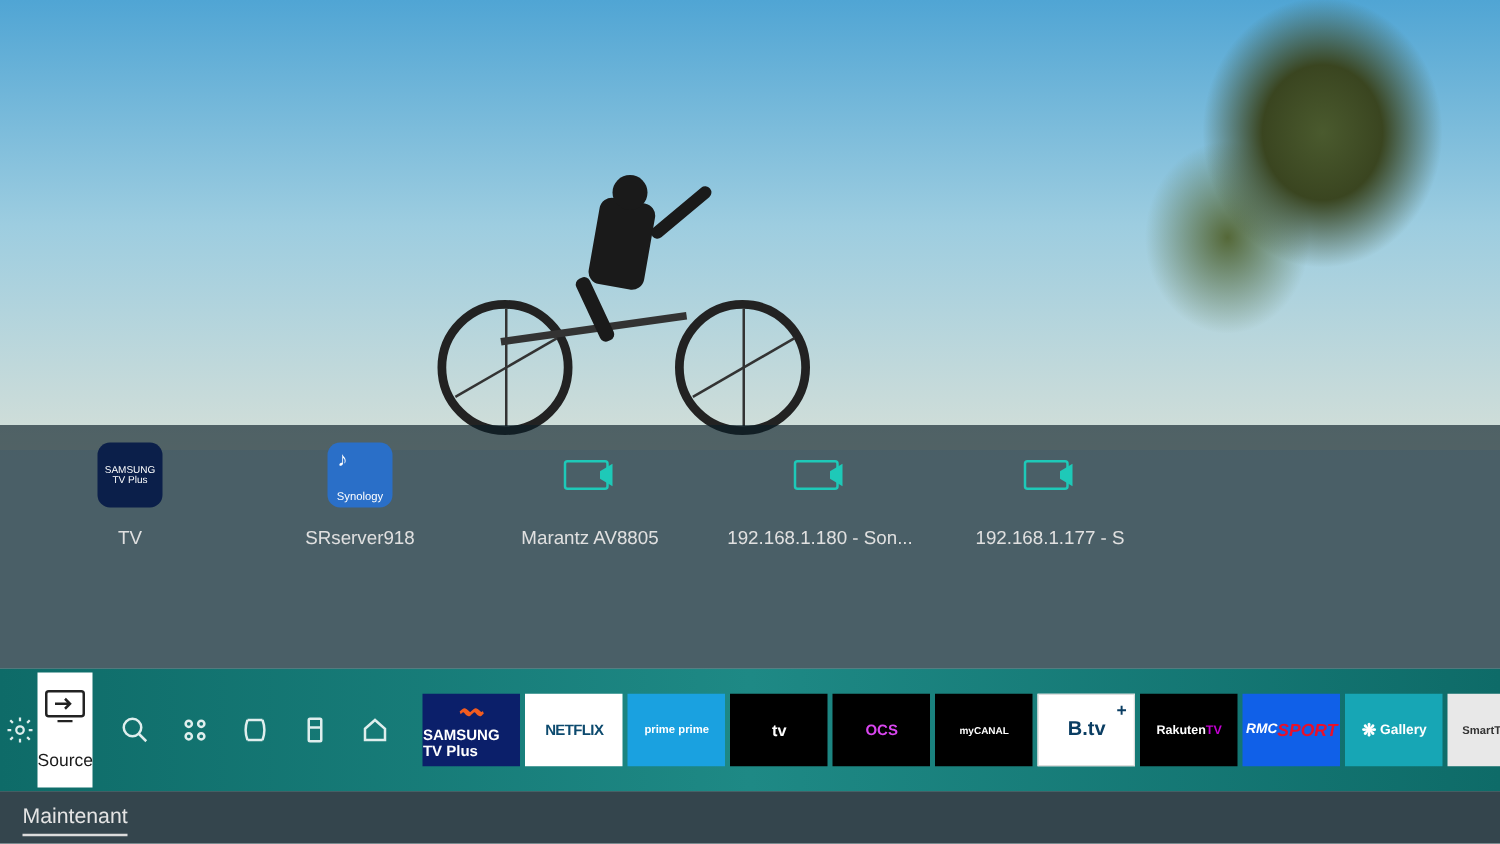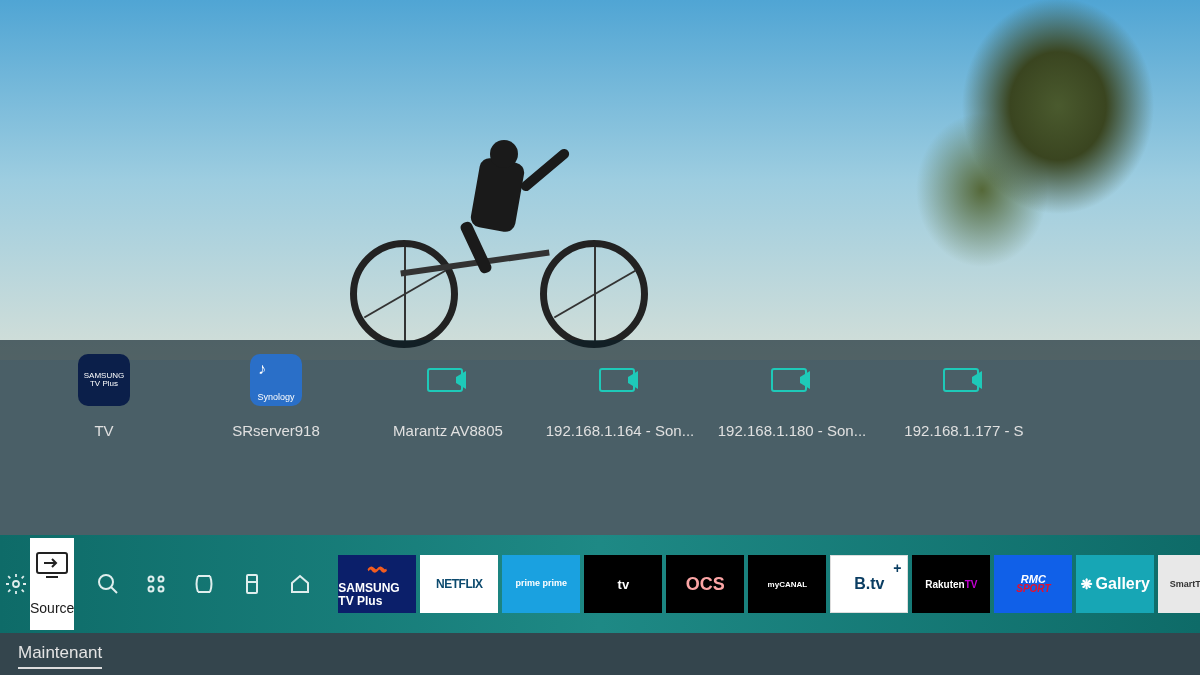--- a/index.html
+++ b/index.html
@@ -34,21 +34,21 @@
 .rider-head { position:absolute; left:55px; top:10px; width:28px; height:28px; background:#1a1a1a; border-radius:50%; }
 .rider-arm { position:absolute; left:80px; top:35px; width:60px; height:10px; background:#1a1a1a; border-radius:5px; transform:rotate(-40deg); }
 .rider-leg { position:absolute; left:35px; top:90px; width:12px; height:55px; background:#1a1a1a; border-radius:5px; transform:rotate(-25deg); }
 
 .sources-panel {
   position: absolute; top: 340px; left: 0; width: 100%; height: 195px;
   background: rgba(10, 30, 40, 0.65);
   padding: 14px 18px 0 18px;
 }
 .sources-title { color: #e8e8e8; font-size: 19px; font-weight: 400; margin-bottom: 14px; }
-.sources-row { display: flex; gap: 0; }
+.sources-row { display: flex; gap: 12px; }
 .source-item {
   width: 172px; display: flex; flex-direction: column; align-items: center;
   cursor: pointer;
 }
 .source-icon {
   width: 52px; height: 52px; border-radius: 10px; display:flex; align-items:center; justify-content:center;
   position: relative; margin-bottom: 16px; font-size:11px;
 }
 .source-label { color: #e0e0e0; font-size: 15px; text-align: center; white-space: nowrap; overflow:hidden; text-overflow:ellipsis; max-width:160px; }
 .tvplus-src { background:#0b1f4a; color:#fff; font-size:8px; line-height:1; text-align:center; }
@@ -85,30 +85,30 @@
 .app-row { display:flex; gap:4px; margin-left:10px; height:58px; }
 .app-tile {
   width: 78px; height: 58px; display:flex; align-items:center; justify-content:center;
   font-size:12px; font-weight:bold; color:#fff; cursor:pointer; overflow:hidden;
 }
 .app-samsung { background:#0b1f6a; flex-direction:column; font-size:12px; line-height:1.1; }
 .app-samsung::before { content:"〰"; color:#f25c1f; font-size:18px; margin-bottom:2px; }
 .app-netflix { background:#fff; color:#0c4a6e; font-weight:800; font-size:12px; letter-spacing:-0.5px; }
 .app-prime { background:#1aa1e0; font-size:9px; text-align:center; line-height:1.1; }
 .app-appletv { background:#000; font-size:13px; }
-.app-ocs { background:#000; color:#fca5a5; font-size:18px; font-weight:800; }
+.app-ocs { background:#000; color:#d946ef; font-size:12px; font-weight:800; }
 .app-btv { background:#fff; color:#0a3d62; font-size:16px; border:1px solid #ddd; position:relative; }
 .app-btv::after { content:"+"; position:absolute; top:4px; right:6px; color:#0a3d62; font-size:14px; font-weight:bold; }
 .app-canal { background:#000; color:#fff; font-size:8px; }
 .app-rakuten { background:#000; font-size:10px; }
 .app-rakuten span.rk { color:#fff; }
 .app-rakuten span.tv { color:#c400d4; }
-.app-rmc { background:#1060e8; font-size:11px; font-style:italic; flex-direction:column; line-height:0.9; }
-.app-rmc .sp { color:#e8102a; font-size:10px; }
-.app-gallery { background:#17a6b5; font-size:16px; }
+.app-rmc { background:#1060e8; font-size:11px; font-style:italic; flex-direction:row; line-height:0.9; }
+.app-rmc .sp { color:#e8102a; font-size:14px; }
+.app-gallery { background:#17a6b5; font-size:11px; }
 .app-gallery::before { content:"❋"; margin-right:3px; font-size:14px; }
 .app-smartthings { background:#e8e8e8; color:#333; font-size:9px; }
 
 .maintenant {
   position: absolute; top: 633px; left: 0; width: 100%; height: 42px;
   background: rgba(5, 20, 28, 0.75);
   padding: 10px 18px 16px 18px;
 }
 .maintenant-label { color: #e4e4e4; font-size: 17px; position:relative; display:inline-block; }
 .maintenant-label::after { content:""; position:absolute; left:0; bottom:-6px; width:100%; height:2px; background:#dcdcdc; }
@@ -148,29 +148,20 @@
     <div class="source-item">
       <div class="source-icon generic-src">
         <svg viewBox="0 0 44 30">
             <rect x="2" y="4" width="34" height="22" rx="2" fill="none" stroke="#1ec9b8" stroke-width="2"></rect>
             <path d="M30 12 l10 -6 v18 l-10 -6" fill="#1ec9b8"></path>
           </svg>
       </div>
       <div class="source-label">Marantz AV8805</div>
     </div>
 
-    <div class="source-item">
-      <div class="source-icon generic-src">
-        <svg viewBox="0 0 44 30">
-            <rect x="2" y="4" width="34" height="22" rx="2" fill="none" stroke="#1ec9b8" stroke-width="2"></rect>
-            <path d="M30 12 l10 -6 v18 l-10 -6" fill="#1ec9b8"></path>
-          </svg>
-      </div>
-      <div class="source-label">192.168.1.164 - Son...</div>
-    </div>
 
     <div class="source-item">
       <div class="source-icon generic-src">
         <svg viewBox="0 0 44 30">
             <rect x="2" y="4" width="34" height="22" rx="2" fill="none" stroke="#1ec9b8" stroke-width="2"></rect>
             <path d="M30 12 l10 -6 v18 l-10 -6" fill="#1ec9b8"></path>
           </svg>
       </div>
       <div class="source-label">192.168.1.180 - Son...</div>
     </div>

